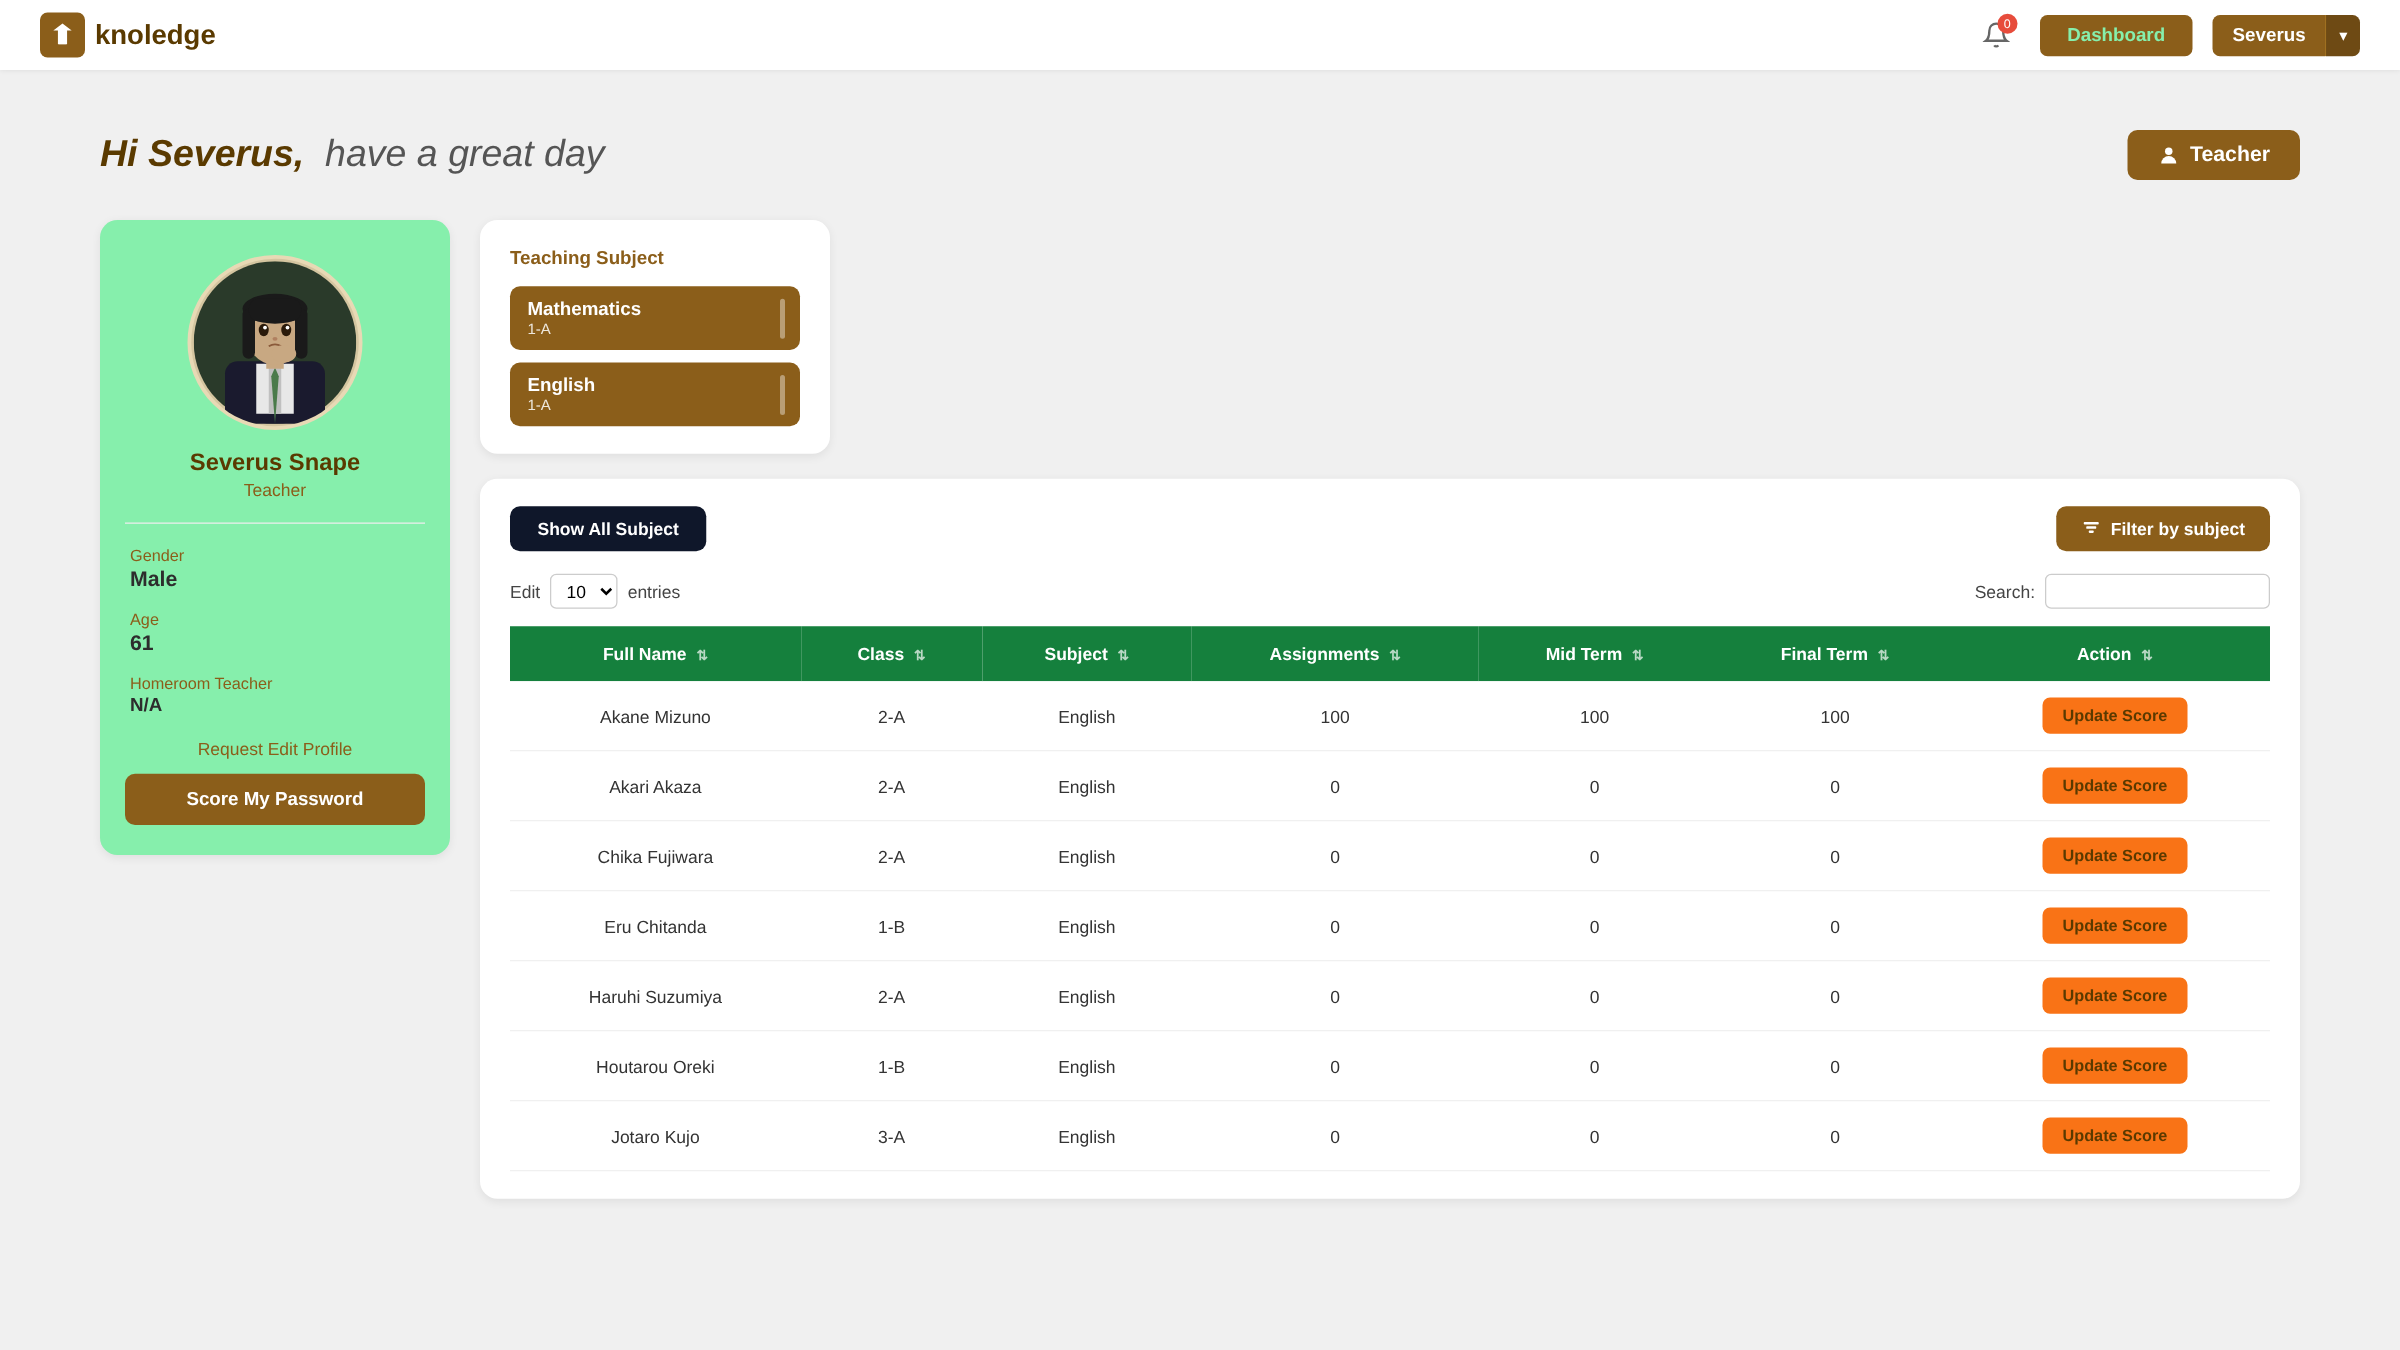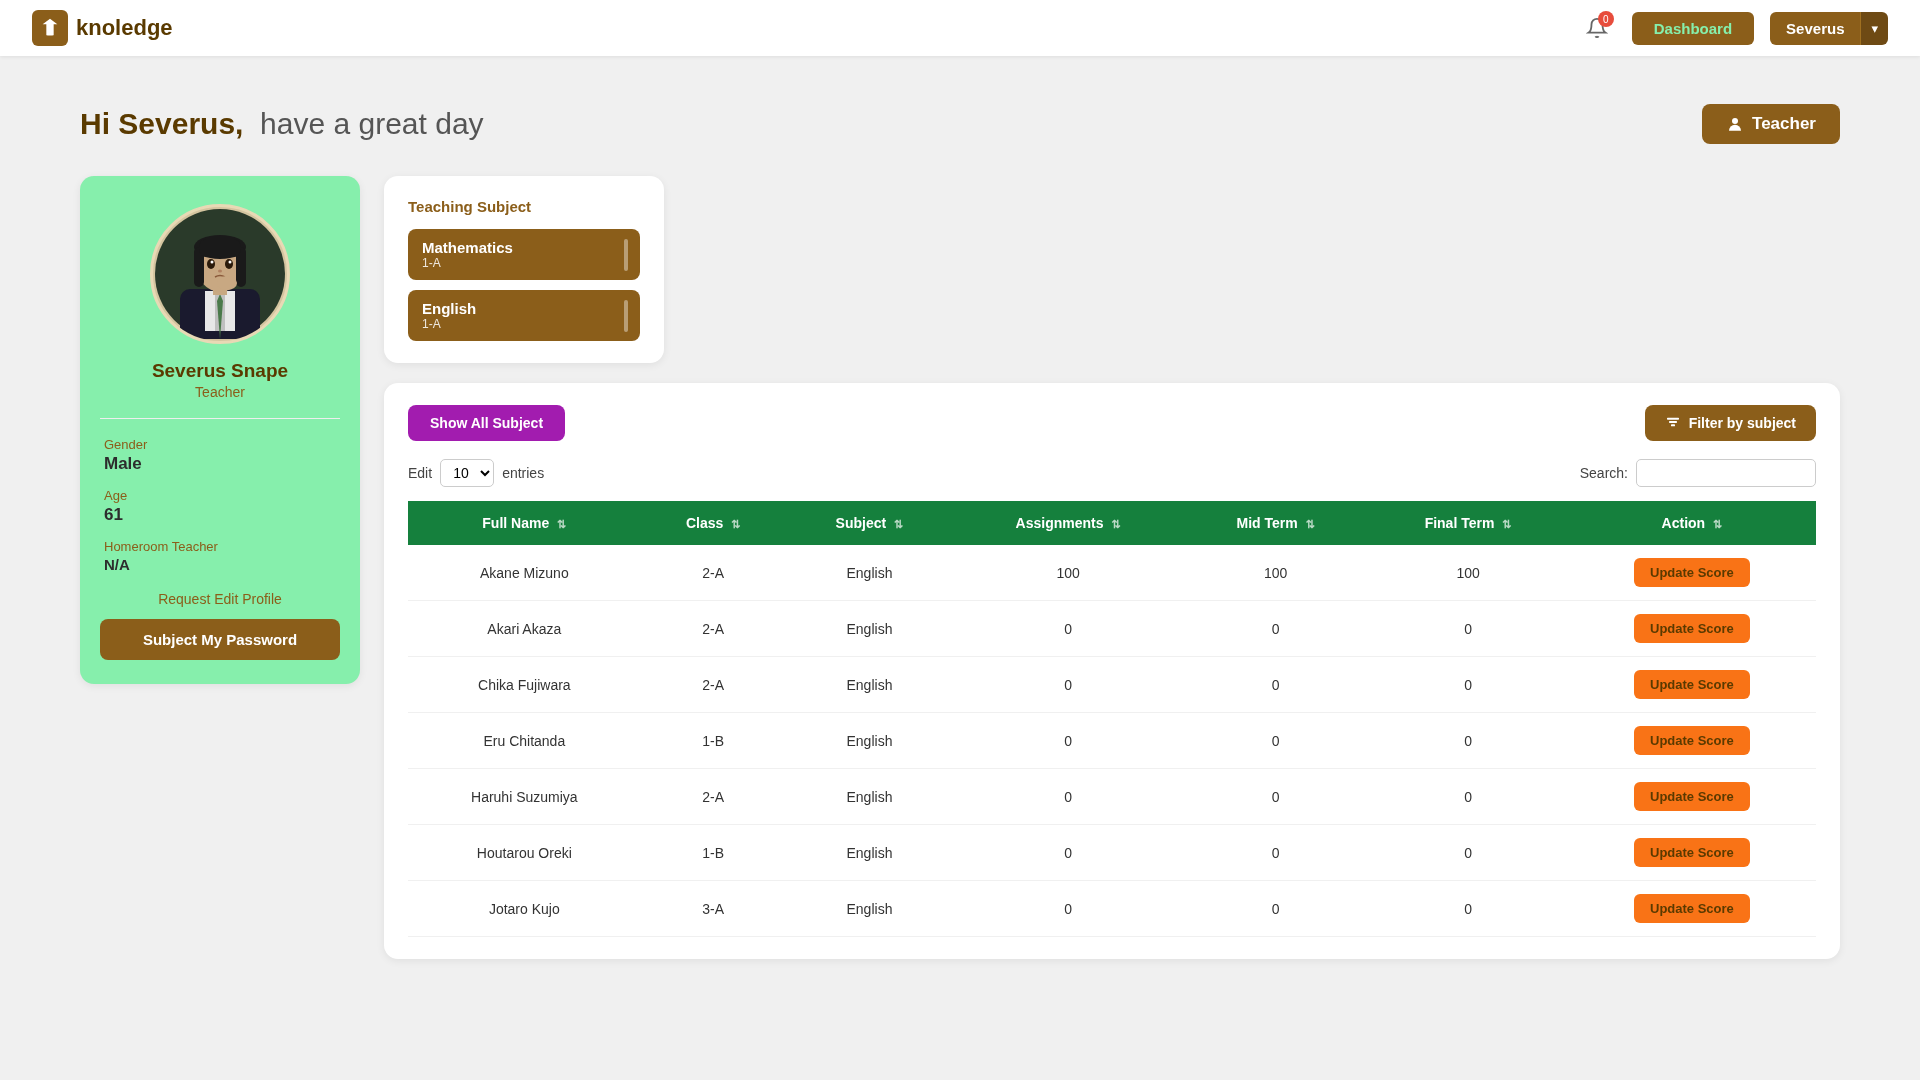--- a/index.html
+++ b/index.html
@@ -112,20 +112,21 @@
     .greeting-row {
       display: flex;
       align-items: center;
       justify-content: space-between;
       margin-bottom: 32px;
     }
     .greeting-text {
       font-size: 30px;
       color: #555;
       font-weight: 400;
+      font-style: italic;
     }
     .greeting-text span {
       color: #5a3a00;
       font-weight: 700;
     }
     .teacher-badge {
       background: #8B5E1A;
       color: #fff;
       border-radius: 8px;
       padding: 10px 24px;
@@ -295,21 +296,21 @@
       padding: 22px 24px;
       box-shadow: 0 2px 8px rgba(0,0,0,0.07);
     }
     .scores-top-row {
       display: flex;
       align-items: center;
       justify-content: space-between;
       margin-bottom: 18px;
     }
     .show-all-btn {
-      background: #a21caf;
+      background: #0f172a;
       color: #fff;
       border: none;
       border-radius: 8px;
       padding: 10px 22px;
       font-size: 14px;
       font-weight: 600;
       cursor: pointer;
     }
     .filter-btn {
       background: #8B5E1A;
@@ -503,21 +504,21 @@
         <div class="info-value">Male</div>
 
         <div class="info-label">Age</div>
         <div class="info-value">61</div>
 
         <div class="info-label">Homeroom Teacher</div>
         <div class="info-value-small">N/A</div>
       </div>
 
       <a class="request-link">Request Edit Profile</a>
-      <button class="change-password-btn">Subject My Password</button>
+      <button class="change-password-btn">Score My Password</button>
     </div>
 
     <div class="right-panel">
 
       <div class="top-cards-row">
 
         <div class="subject-card">
           <div class="subject-card-title">Teaching Subject</div>
 
           <div class="subject-item">

